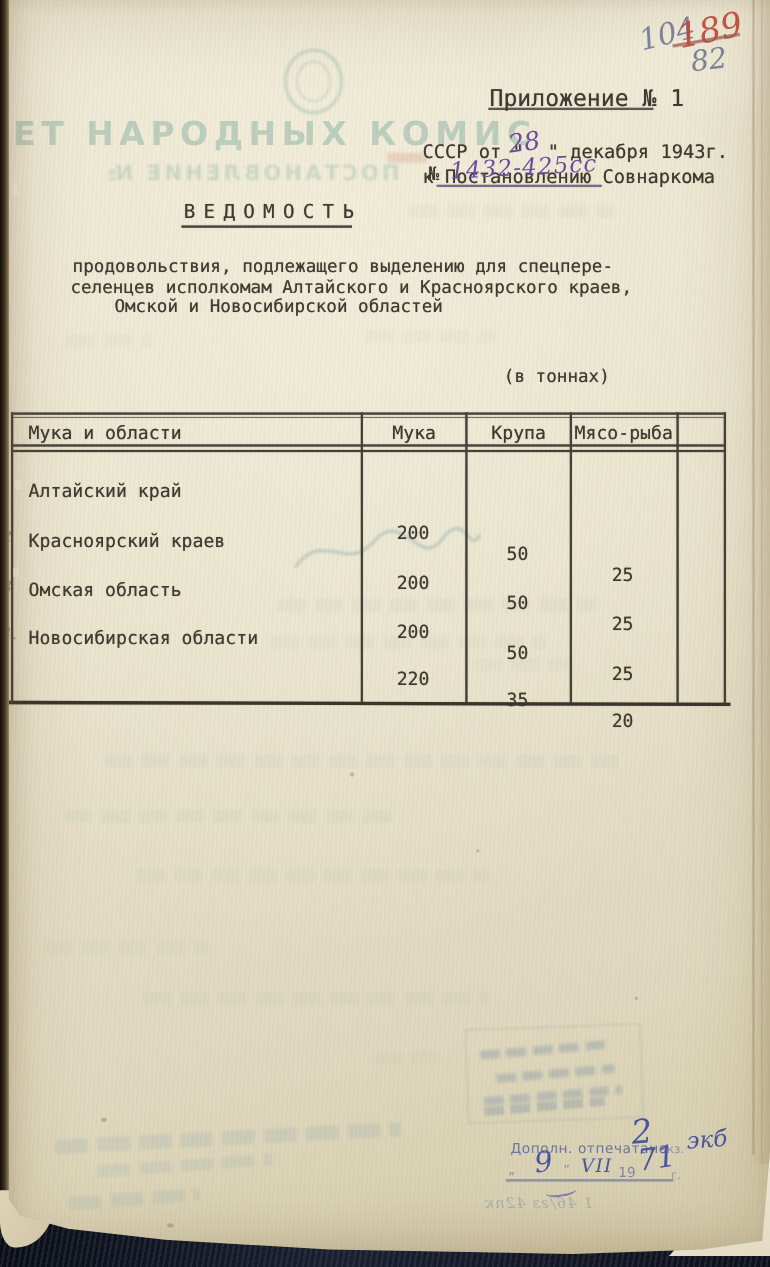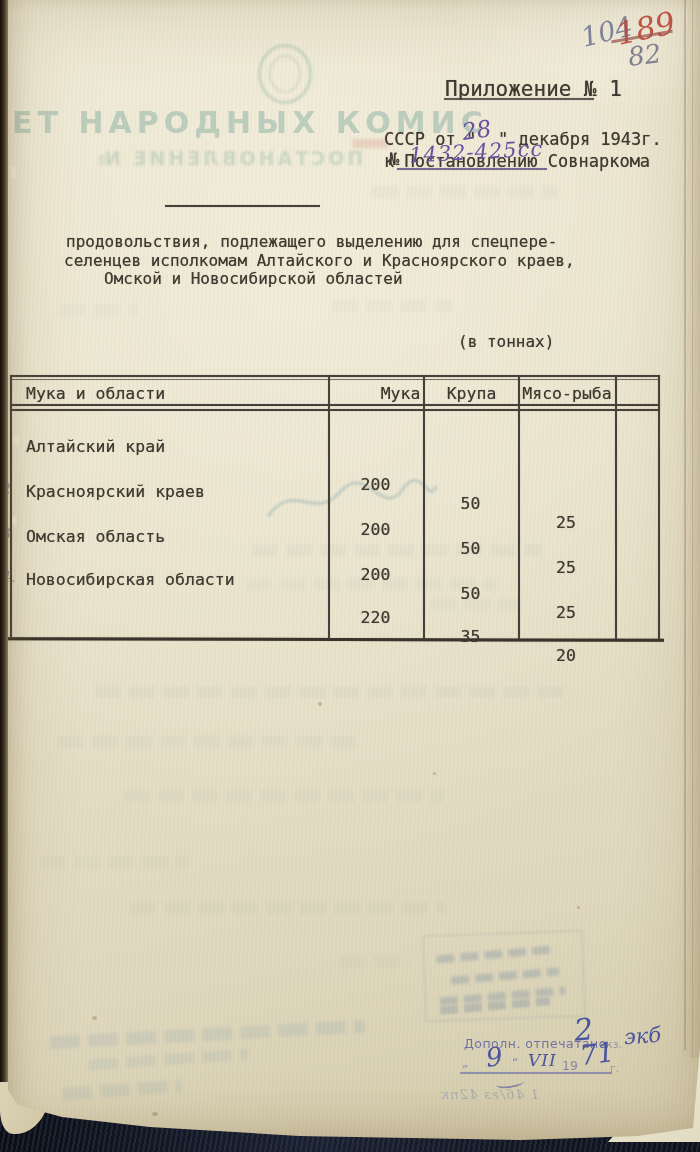--- a/index.html
+++ b/index.html
@@ -121,20 +121,21 @@
     <div class="tw" style="left:445px;top:77px;font-size:21px;">Приложение № 1</div>
     <div class="rule" style="left:444px;top:98px;width:150px;height:2px;opacity:.85;"></div>
     <div class="tw" style="left:384px;top:110px;font-size:17px;margin-top:41px;">к Постановлению Совнаркома</div>
     <div class="tw" style="left:384px;top:129px;font-size:17px;">СССР от "</div>
     <div class="hand purple" style="left:462px;top:117px;font-size:23px;transform:rotate(-8deg);">28</div>
     <div class="tw" style="left:498px;top:129px;font-size:17px;">" декабря 1943г.</div>
     <div class="tw" style="left:389px;top:149px;font-size:17px;">№</div>
     <div class="hand purple" style="left:409px;top:140px;font-size:21px;letter-spacing:1px;transform:rotate(-3deg);">1432-425сс</div>
     <div class="rule" style="left:397px;top:168px;width:150px;height:2px;background:#5c4b80;opacity:.8;"></div>
 
+    <div class="tw" style="left:167px;top:183px;font-size:17.5px;letter-spacing:7.5px;">ВЕДОМОСТЬ</div>
     <div class="rule" style="left:165px;top:205px;width:155px;height:2px;"></div>
 
     <div class="tw" style="left:66px;top:232px;font-size:16px;">продовольствия, подлежащего выделению для спецпере-</div>
     <div class="tw" style="left:64px;top:251px;font-size:16px;">селенцев исполкомам Алтайского и Красноярского краев,</div>
     <div class="tw" style="left:104px;top:269px;font-size:16px;">Омской и Новосибирской областей</div>
 
     <div class="tw" style="left:458px;top:332px;font-size:16px;">(в тоннах)</div>
 
     <div class="rule" style="left:10px;top:375px;width:650px;height:2px;"></div>
     <div class="rule" style="left:10px;top:379px;width:650px;height:1px;opacity:.7;"></div>
@@ -142,21 +143,21 @@
     <div class="rule" style="left:10px;top:409px;width:650px;height:1.5px;"></div>
     <div class="rule" style="left:8px;top:638px;width:656px;height:3px;transform:rotate(.15deg);background:#3a342c;"></div>
     <div class="rule" style="left:10px;top:375px;width:1.5px;height:264px;"></div>
     <div class="rule" style="left:328px;top:375px;width:1.5px;height:264px;"></div>
     <div class="rule" style="left:423px;top:375px;width:1.5px;height:264px;"></div>
     <div class="rule" style="left:518px;top:375px;width:1.5px;height:264px;"></div>
     <div class="rule" style="left:615px;top:375px;width:1.5px;height:264px;"></div>
     <div class="rule" style="left:658px;top:375px;width:1.5px;height:264px;"></div>
 
     <div class="tw" style="left:26px;top:384px;font-size:16.5px;">Мука и области</div>
-    <div class="tw" style="left:330px;top:384px;width:93px;text-align:center;font-size:16.5px;padding-left:24px;">Мука</div>
+    <div class="tw" style="left:330px;top:384px;width:93px;text-align:center;font-size:16.5px;">Мука</div>
     <div class="tw" style="left:425px;top:384px;width:93px;text-align:center;font-size:16.5px;">Крупа</div>
     <div class="tw" style="left:519px;top:384px;width:96px;text-align:center;font-size:16.5px;">Мясо-рыба</div>
 
     <div class="rownum" style="left:2px;top:436px;">1</div>
     <div class="trow tw" style="top:437px;font-size:16.5px;">
       <span class="name">Алтайский край</span>
       <span class="v1">200</span>
       <span class="v2">50</span>
       <span class="v3">25</span>
     </div>

